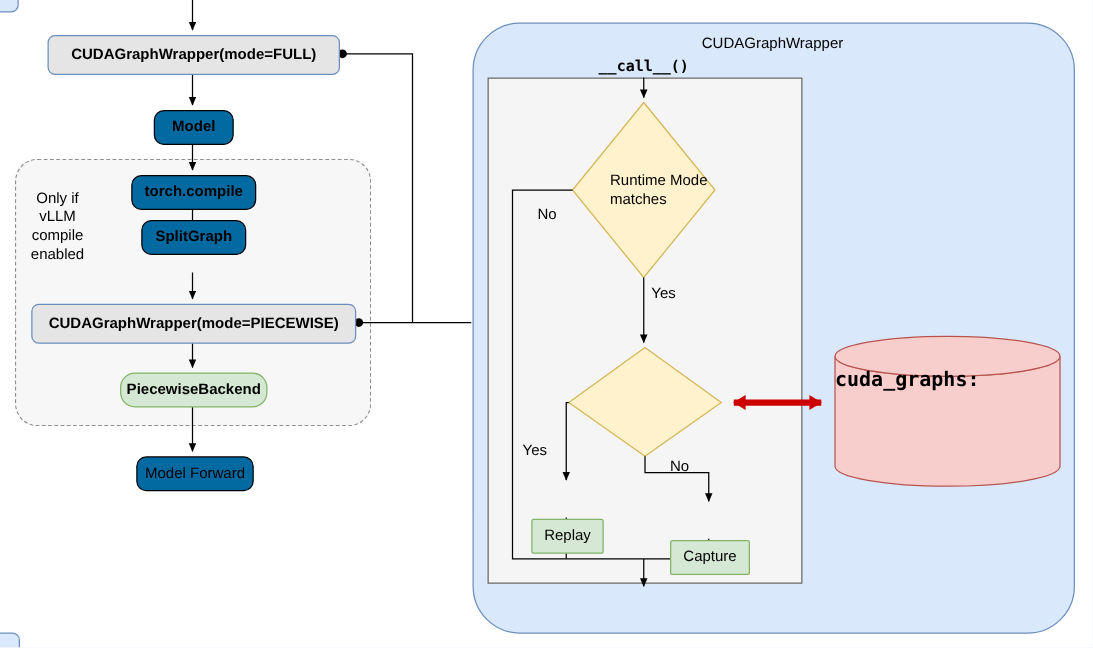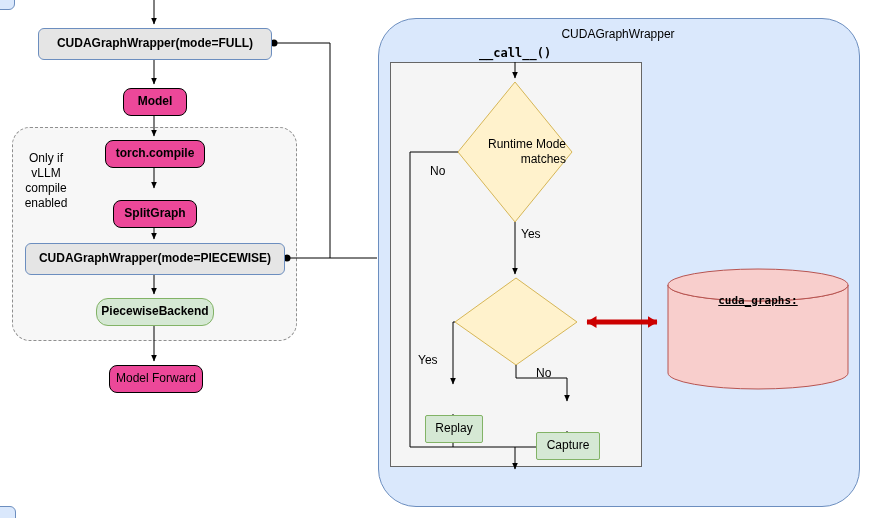--- a/index.html
+++ b/index.html
@@ -1,46 +1,46 @@
 <!DOCTYPE html>
 <html><head>
 <meta charset="utf-8">
 <style>
   html,body{margin:0;padding:0;background:#ffffff;}
   .canvas{position:relative;width:874px;height:518px;overflow:hidden;background:#ffffff;
           font-family:"Liberation Sans",sans-serif;color:#000;}
   svg.overlay{position:absolute;left:0;top:0;pointer-events:none;}
   .node{position:absolute;display:flex;align-items:center;justify-content:center;text-align:center;
-        font-size:12px;border:1px solid #000;background:#ec4899;line-height:1.15;}
+        font-size:12px;border:1px solid #000;background:#0369a1;line-height:1.15;}
   .bold{font-weight:700;}
   .r6{border-radius:6px;}
   .r8{border-radius:8px;}
   .r2{border-radius:2px;margin-top:27px;}
   .blue{background:#e5e5e5;border-color:#6c8ebf;}
   .green{background:#d5e8d4;border-color:#82b366;}
   .label{position:absolute;font-size:12px;line-height:1.25;}
-  .center{display:flex;align-items:center;justify-content:center;text-align:right;}
+  .center{display:flex;align-items:center;justify-content:center;text-align:left;}
   .pre{white-space:pre-line;}
   .mono{font-family:"DejaVu Sans Mono",monospace;}
   .panel{position:absolute;left:378px;top:18px;width:480px;height:487px;background:#dae8fc;
          border:1px solid #6c8ebf;border-radius:38px;}
   .panel-title{position:absolute;left:378px;top:27px;width:480px;text-align:center;
                font-size:12px;font-weight:400;}
   .graybox{position:absolute;left:390px;top:62px;width:250px;height:403px;background:#f5f5f5;
            border:1px solid #666666;}
   .dashedbox{position:absolute;left:12px;top:127px;width:283px;height:212px;background:#f7f7f7;
              border:1px dashed #8f8f8f;border-radius:18px;}
   .ln{stroke:#000000;stroke-width:1;fill:none;}
   .redln{stroke:#cc0000;stroke-width:5;fill:none;}
   .diamond{fill:#fff2cc;stroke:#d6b656;stroke-width:1;}
   .cyl{fill:#f8cecc;stroke:#b85450;stroke-width:1;}
   .dot{fill:#000000;}
   .frag{position:absolute;background:#dae8fc;border:1px solid #6c8ebf;border-radius:6px;}
-  .store-text{position:absolute;left:668px;top:294px;width:180px;display:flex;flex-direction:column;
-              align-items:center;font-size:11px;text-decoration:underline;}
+  .store-text{position:absolute;left:668px;top:294px;width:180px;display:flex;flex-direction:row;
+              align-items:center;font-size:16px;}
   .store-title{font-weight:700;margin-bottom:5px;}
 </style>
 </head>
 <body>
 
 <div class="canvas">
 
   <div class="frag" style="left:-8px;top:-8px;width:21px;height:16px;"></div>
   <div class="frag" style="left:-8px;top:506px;width:22px;height:22px;"></div>
 
@@ -91,21 +91,21 @@
 
     <path class="redln" marker-start="url(#ar)" marker-end="url(#ar)" d="M587 322 L657 322"></path>
 
     <path class="cyl" d="M668 285 L668 373 A90 16 0 0 0 848 373 L848 285 A90 16 0 0 1 668 285 Z"></path>
     <ellipse class="cyl" cx="758" cy="285" rx="90" ry="16"></ellipse>
   </svg>
 
   <div class="node blue bold r6" style="left:38px;top:28px;width:232px;height:30px;">CUDAGraphWrapper(mode=FULL)</div>
   <div class="node bold r8" style="left:123px;top:88px;width:62px;height:26px;">Model</div>
   <div class="node bold r8" style="left:105px;top:140px;width:98px;height:26px;">torch.compile</div>
-  <div class="node bold r8" style="left:113px;top:200px;width:82px;height:26px;">SplitGraph</div>
+  <div class="node bold r8" style="left:113px;top:176px;width:82px;height:26px;">SplitGraph</div>
   <div class="node blue bold r6" style="left:25px;top:243px;width:258px;height:30px;">CUDAGraphWrapper(mode=PIECEWISE)</div>
   <div class="node green bold r6" style="left:96px;top:298px;width:116px;height:26px;border-radius:12px;">PiecewiseBackend</div>
   <div class="node r8" style="left:109px;top:365px;width:92px;height:26px;">Model Forward</div>
 
   <div class="label mono bold center" style="left:462px;top:45px;width:106px;height:16px;">__call__()</div>
   <div class="label pre center" style="left:470px;top:136px;width:114px;height:32px;">Runtime Mode
 matches</div>
   <div class="label" style="left:430px;top:164px;">No</div>
   <div class="label" style="left:521px;top:227px;">Yes</div>
   <div class="label" style="left:418px;top:353px;">Yes</div>

